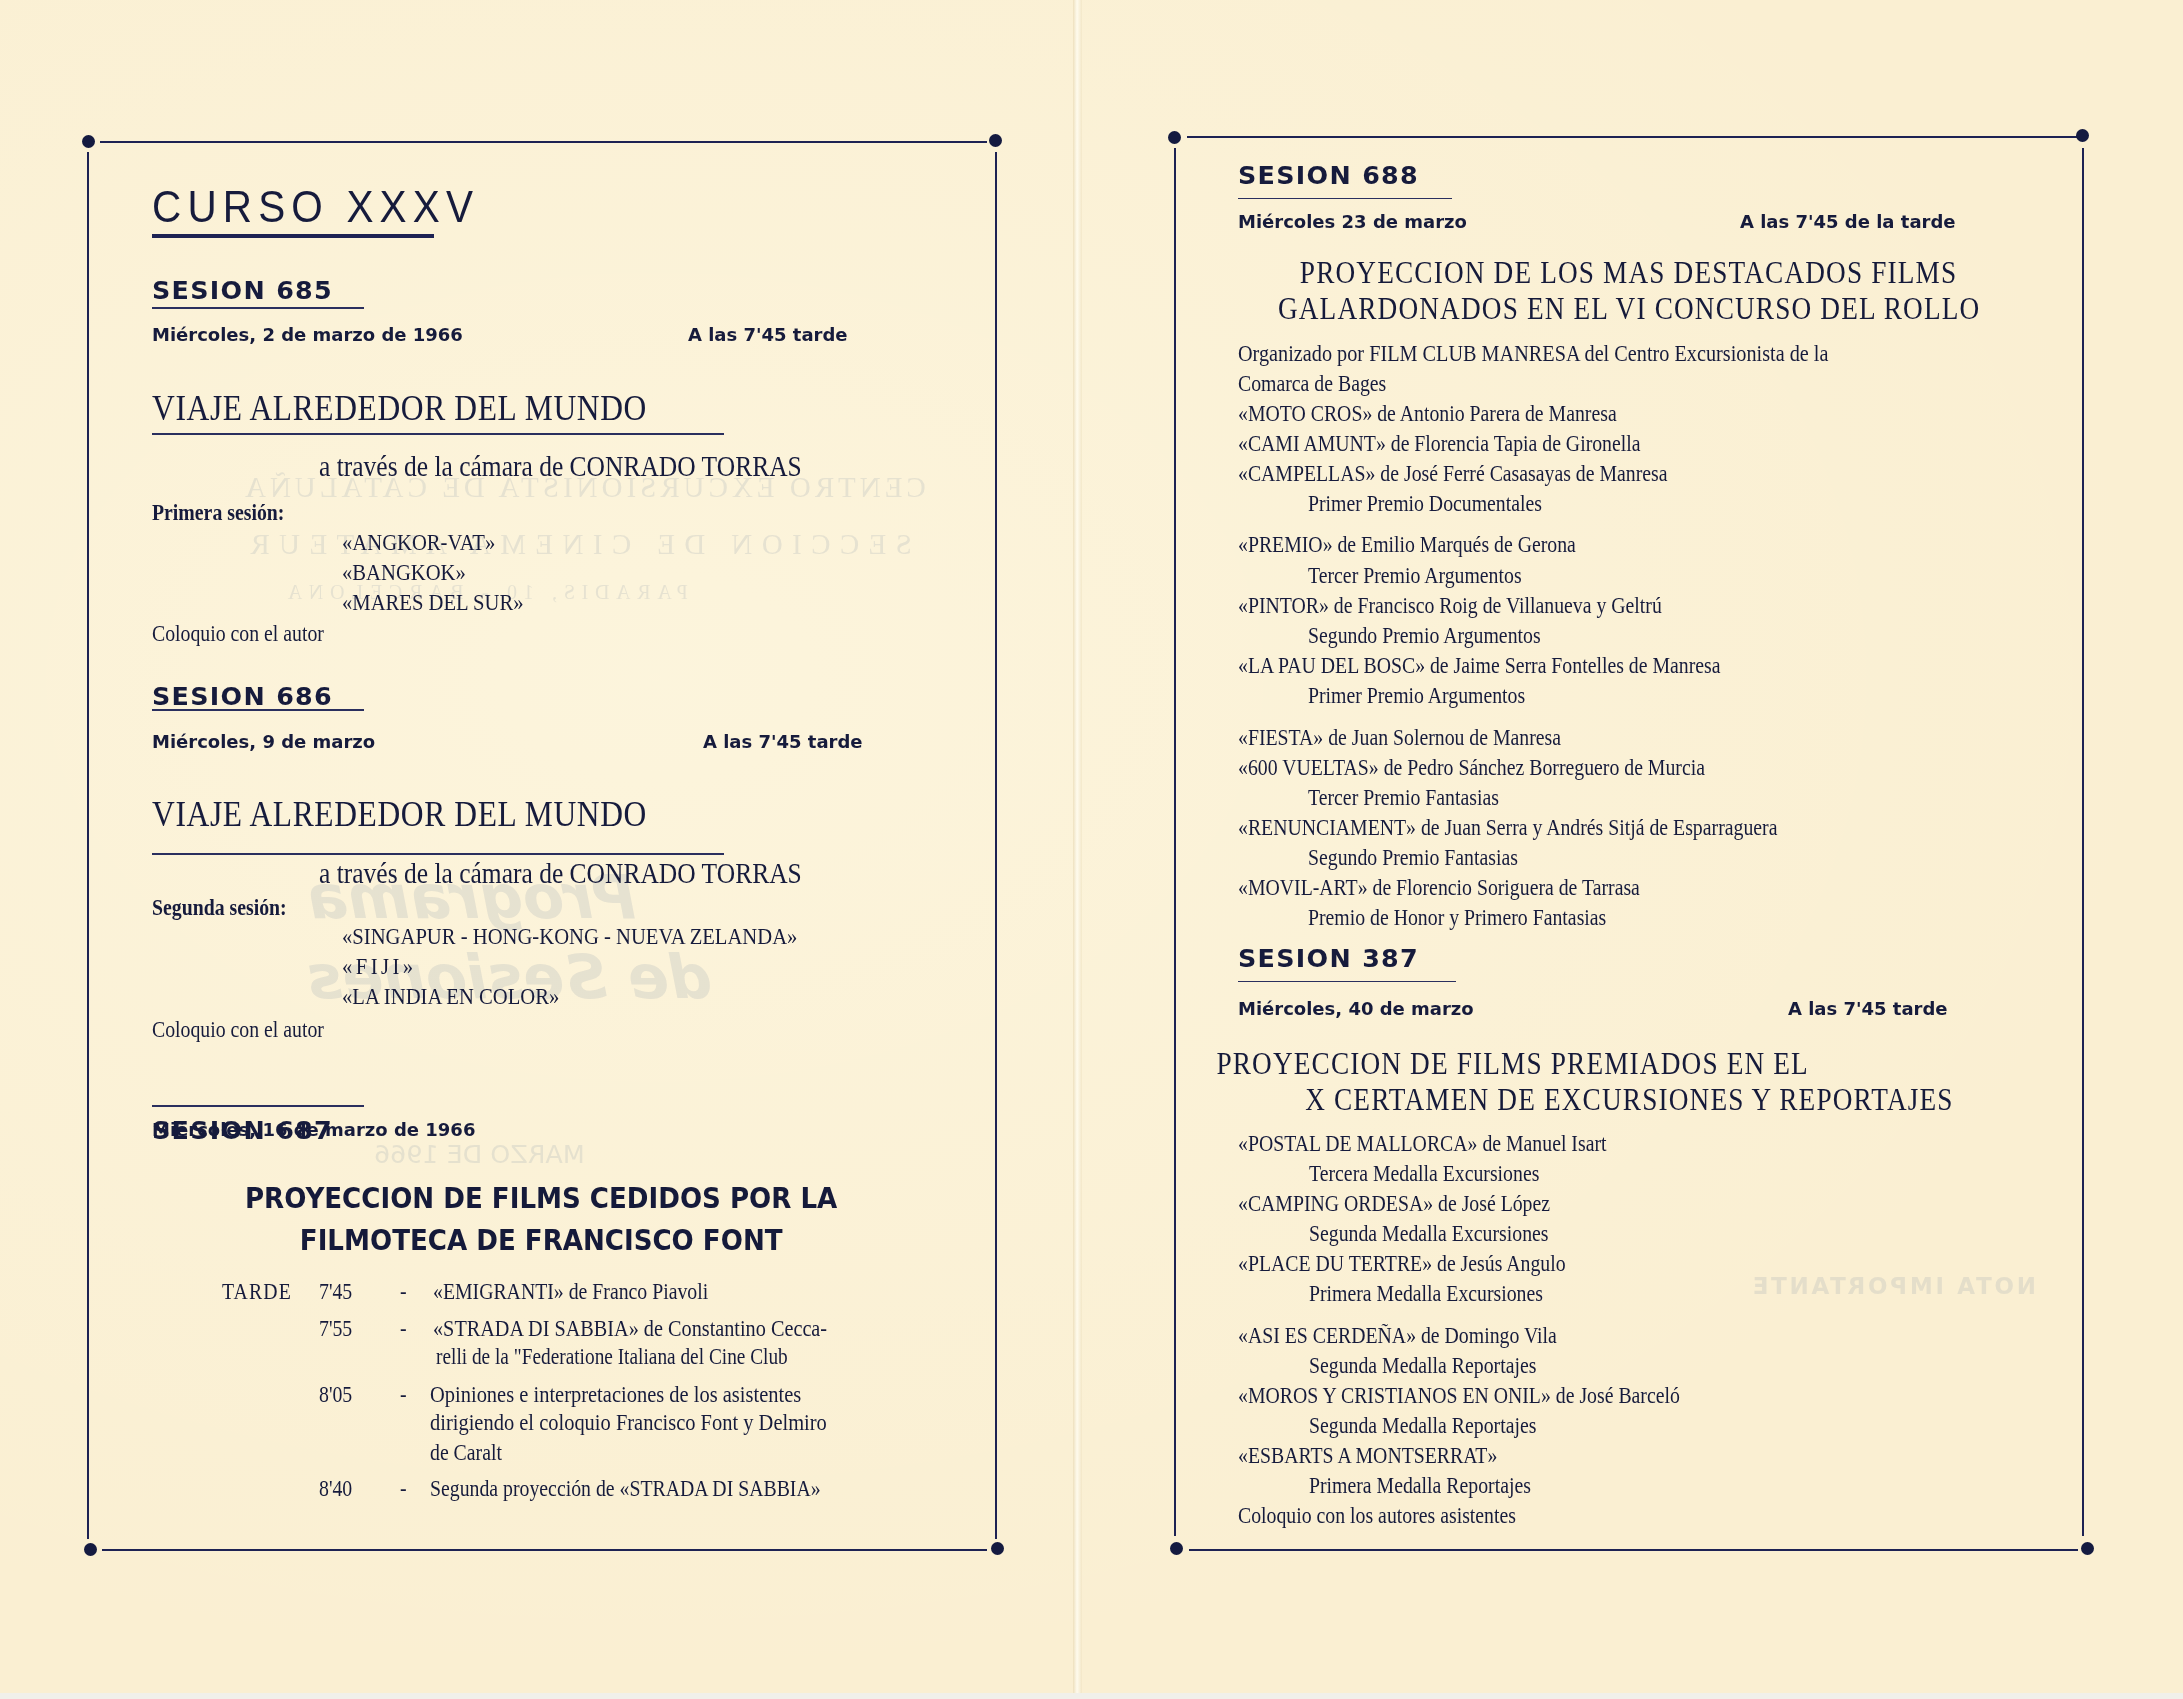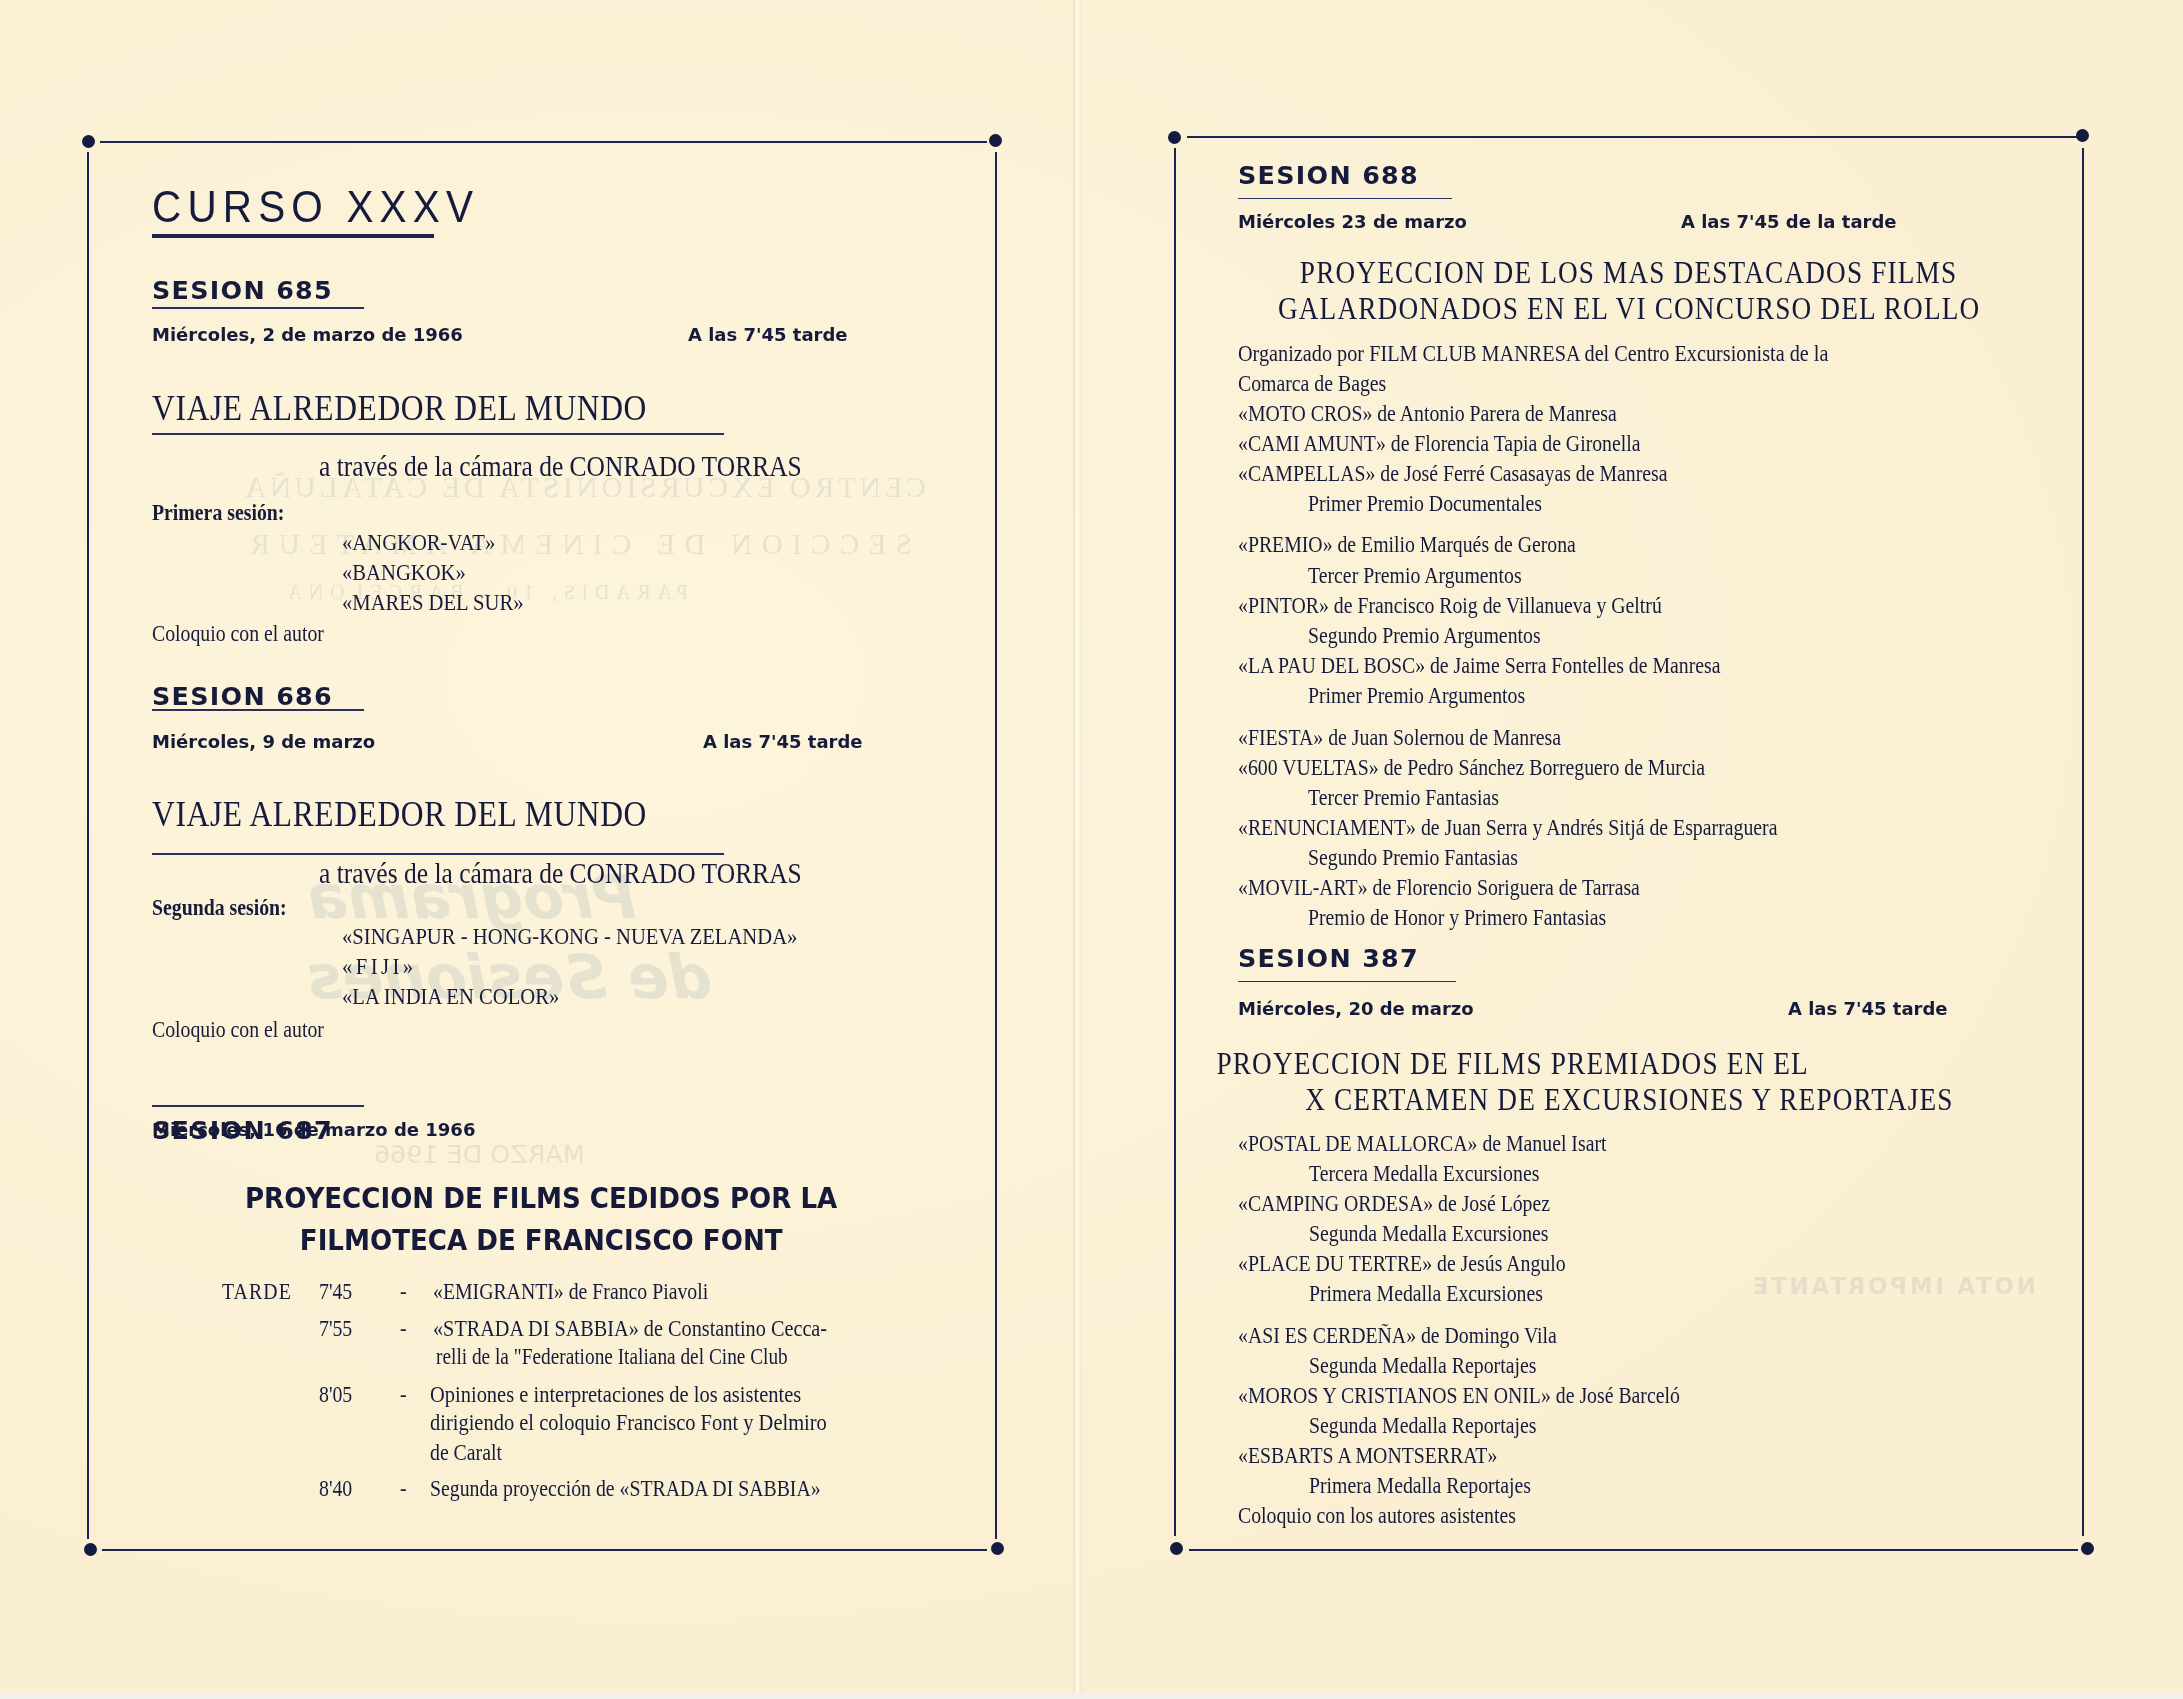--- a/index.html
+++ b/index.html
@@ -132,21 +132,21 @@
   <div class="border-line" style="left:1189px;top:1549px;width:889px;height:2px;"></div>
   <div class="dot" style="left:1168px;top:131px;"></div>
   <div class="dot" style="left:2076px;top:129px;"></div>
   <div class="dot" style="left:1170px;top:1542px;"></div>
   <div class="dot" style="left:2081px;top:1542px;"></div>
 
   <div>
     <div class="t sans sesion" style="left:1238px;top:160px;">SESION 688</div>
     <div class="uline-thin" style="left:1238px;top:198px;width:214px;height:1.3px;"></div>
     <div class="t sans date" style="left:1238px;top:211px;">Miércoles 23 de marzo</div>
-    <div class="t sans date" style="left:1681px;top:211px;">A las 7'45 de la tarde</div>
+    <div class="t sans date" style="left:1740px;top:211px;">A las 7'45 de la tarde</div>
     <div style="position:absolute;left:1176px;top:255px;width:906px;text-align:center;">
       <div class="serif serif-title ink" style="display:inline-block;white-space:nowrap;">PROYECCION DE LOS MAS DESTACADOS FILMS</div>
     </div>
     <div style="position:absolute;left:1176px;top:291px;width:906px;text-align:center;">
       <div class="serif serif-title ink" style="display:inline-block;white-space:nowrap;">GALARDONADOS EN EL VI CONCURSO DEL ROLLO</div>
     </div>
     <div class="t serif body" style="left:1238px;top:341px;transform:scaleX(0.88);">Organizado por FILM CLUB MANRESA del Centro Excursionista de la</div>
     <div class="t serif body" style="left:1238px;top:371px;">Comarca de Bages</div>
 
     <div class="t serif body" style="left:1238px;top:401px;">«MOTO CROS» de Antonio Parera de Manresa</div>
@@ -164,21 +164,21 @@
     <div class="t serif body" style="left:1308px;top:785px;">Tercer Premio Fantasias</div>
     <div class="t serif body" style="left:1238px;top:815px;">«RENUNCIAMENT» de Juan Serra y Andrés Sitjá de Esparraguera</div>
     <div class="t serif body" style="left:1308px;top:845px;">Segundo Premio Fantasias</div>
     <div class="t serif body" style="left:1238px;top:875px;">«MOVIL-ART» de Florencio Soriguera de Tarrasa</div>
     <div class="t serif body" style="left:1308px;top:905px;">Premio de Honor y Primero Fantasias</div>
   </div>
 
   <div>
     <div class="t sans sesion" style="left:1238px;top:943px;">SESION 387</div>
     <div class="uline-thin" style="left:1238px;top:981px;width:218px;height:1.3px;"></div>
-    <div class="t sans date" style="left:1238px;top:998px;">Miércoles, 20 de marzo</div>
+    <div class="t sans date" style="left:1238px;top:998px;">Miércoles, 40 de marzo</div>
     <div class="t sans date" style="left:1788px;top:998px;">A las 7'45 tarde</div>
     <div style="position:absolute;left:1176px;top:1046px;width:1070px;text-align:left;">
       <div class="serif serif-title ink" style="display:inline-block;white-space:nowrap;">PROYECCION DE FILMS PREMIADOS EN EL</div>
     </div>
     <div style="position:absolute;left:1176px;top:1082px;width:906px;text-align:center;">
       <div class="serif serif-title ink" style="display:inline-block;white-space:nowrap;">X CERTAMEN DE EXCURSIONES Y REPORTAJES</div>
     </div>
     <div class="t serif body" style="left:1238px;top:1131px;">«POSTAL DE MALLORCA» de Manuel Isart</div>
     <div class="t serif body" style="left:1309px;top:1161px;">Tercera Medalla Excursiones</div>
     <div class="t serif body" style="left:1238px;top:1191px;">«CAMPING ORDESA» de José López</div>

